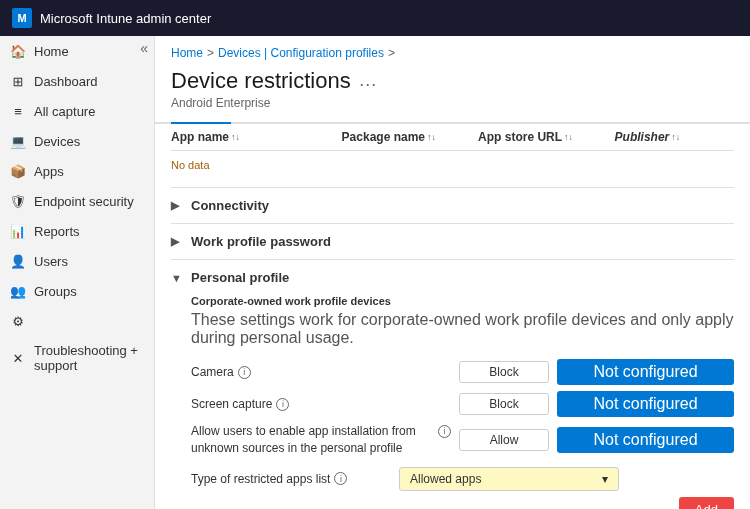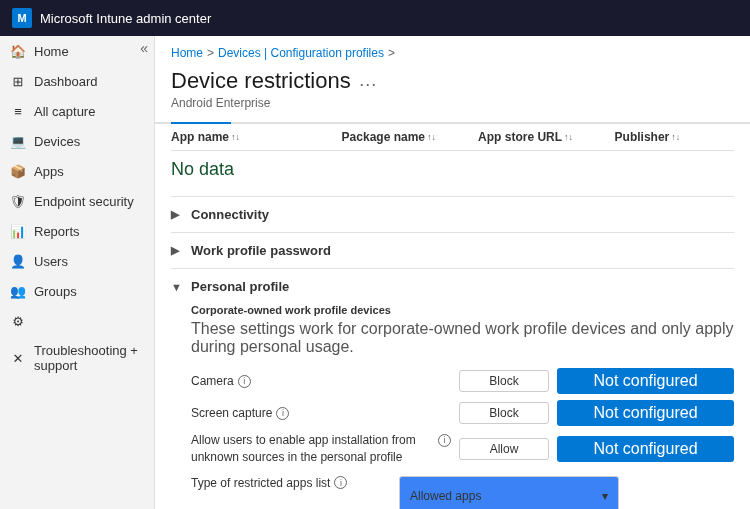--- a/index.html
+++ b/index.html
@@ -143,26 +143,26 @@
       border-bottom: 1px solid #e0e0e0;
       padding: 6px 0;
       font-size: 12px;
       font-weight: 600;
       color: #333;
     }
     .th { display: flex; align-items: center; gap: 2px; }
     .col-app-name { width: 200px; }
     .col-pkg-name { width: 160px; }
     .col-url { width: 160px; }
-    .col-publisher { width: 140px; }
+    .col-publisher { width: 140px; font-style: italic; }
     .sort-icon { font-size: 9px; color: #666; }
     .table-no-data {
       padding: 8px 0;
-      color: #14532d;
-      font-size: 18px;
+      color: #a16207;
+      font-size: 11px;
     }
 
     
     .section {
       border-top: 1px solid #e0e0e0;
       padding: 0;
     }
     .section-header {
       display: flex;
       align-items: center;
@@ -252,40 +252,40 @@
       border-radius: 3px;
       padding: 4px 12px;
       font-size: 16px;
       cursor: pointer;
       text-align: center;
     }
 
     
     .restricted-row {
       display: flex;
-      align-items: flex-start;
+      align-items: center;
       margin: 10px 0 6px;
       gap: 8px;
     }
     .restricted-label {
       font-size: 12px;
       color: #333;
       display: flex;
       align-items: center;
       gap: 4px;
       width: 200px;
       flex-shrink: 0;
     }
     .restricted-select {
       border: 1px solid #ccc;
       border-radius: 3px;
-      padding: 12px 10px;
-      font-size: 12px;
-      color: #333;
-      background: #3b82f6;
+      padding: 4px 10px;
+      font-size: 12px;
+      color: #333;
+      background: #fef9c3;
       display: flex;
       align-items: center;
       justify-content: space-between;
       width: 220px;
       cursor: pointer;
     }
     .add-btn {
       background: #ef4444;
       color: white;
       border: none;

